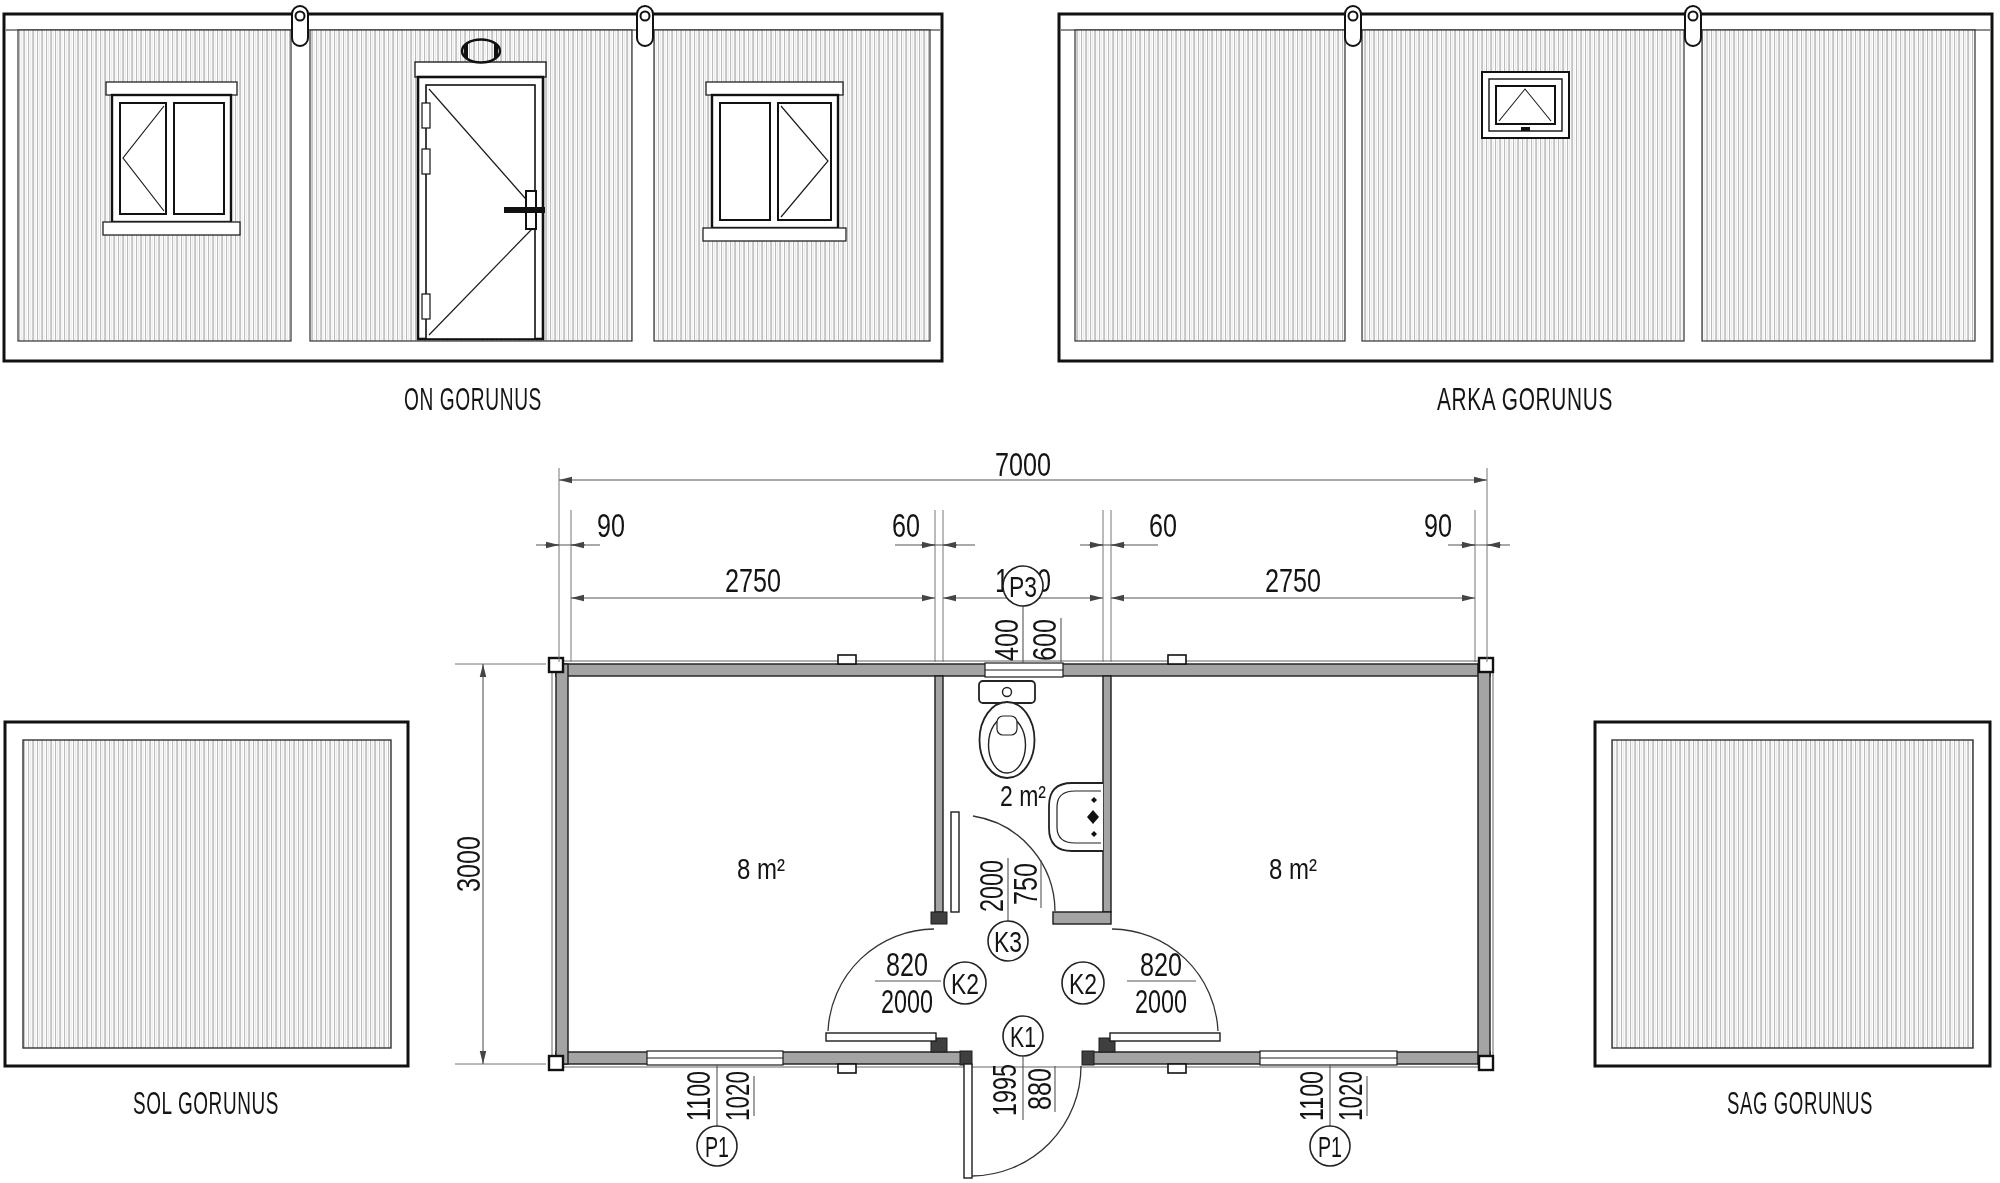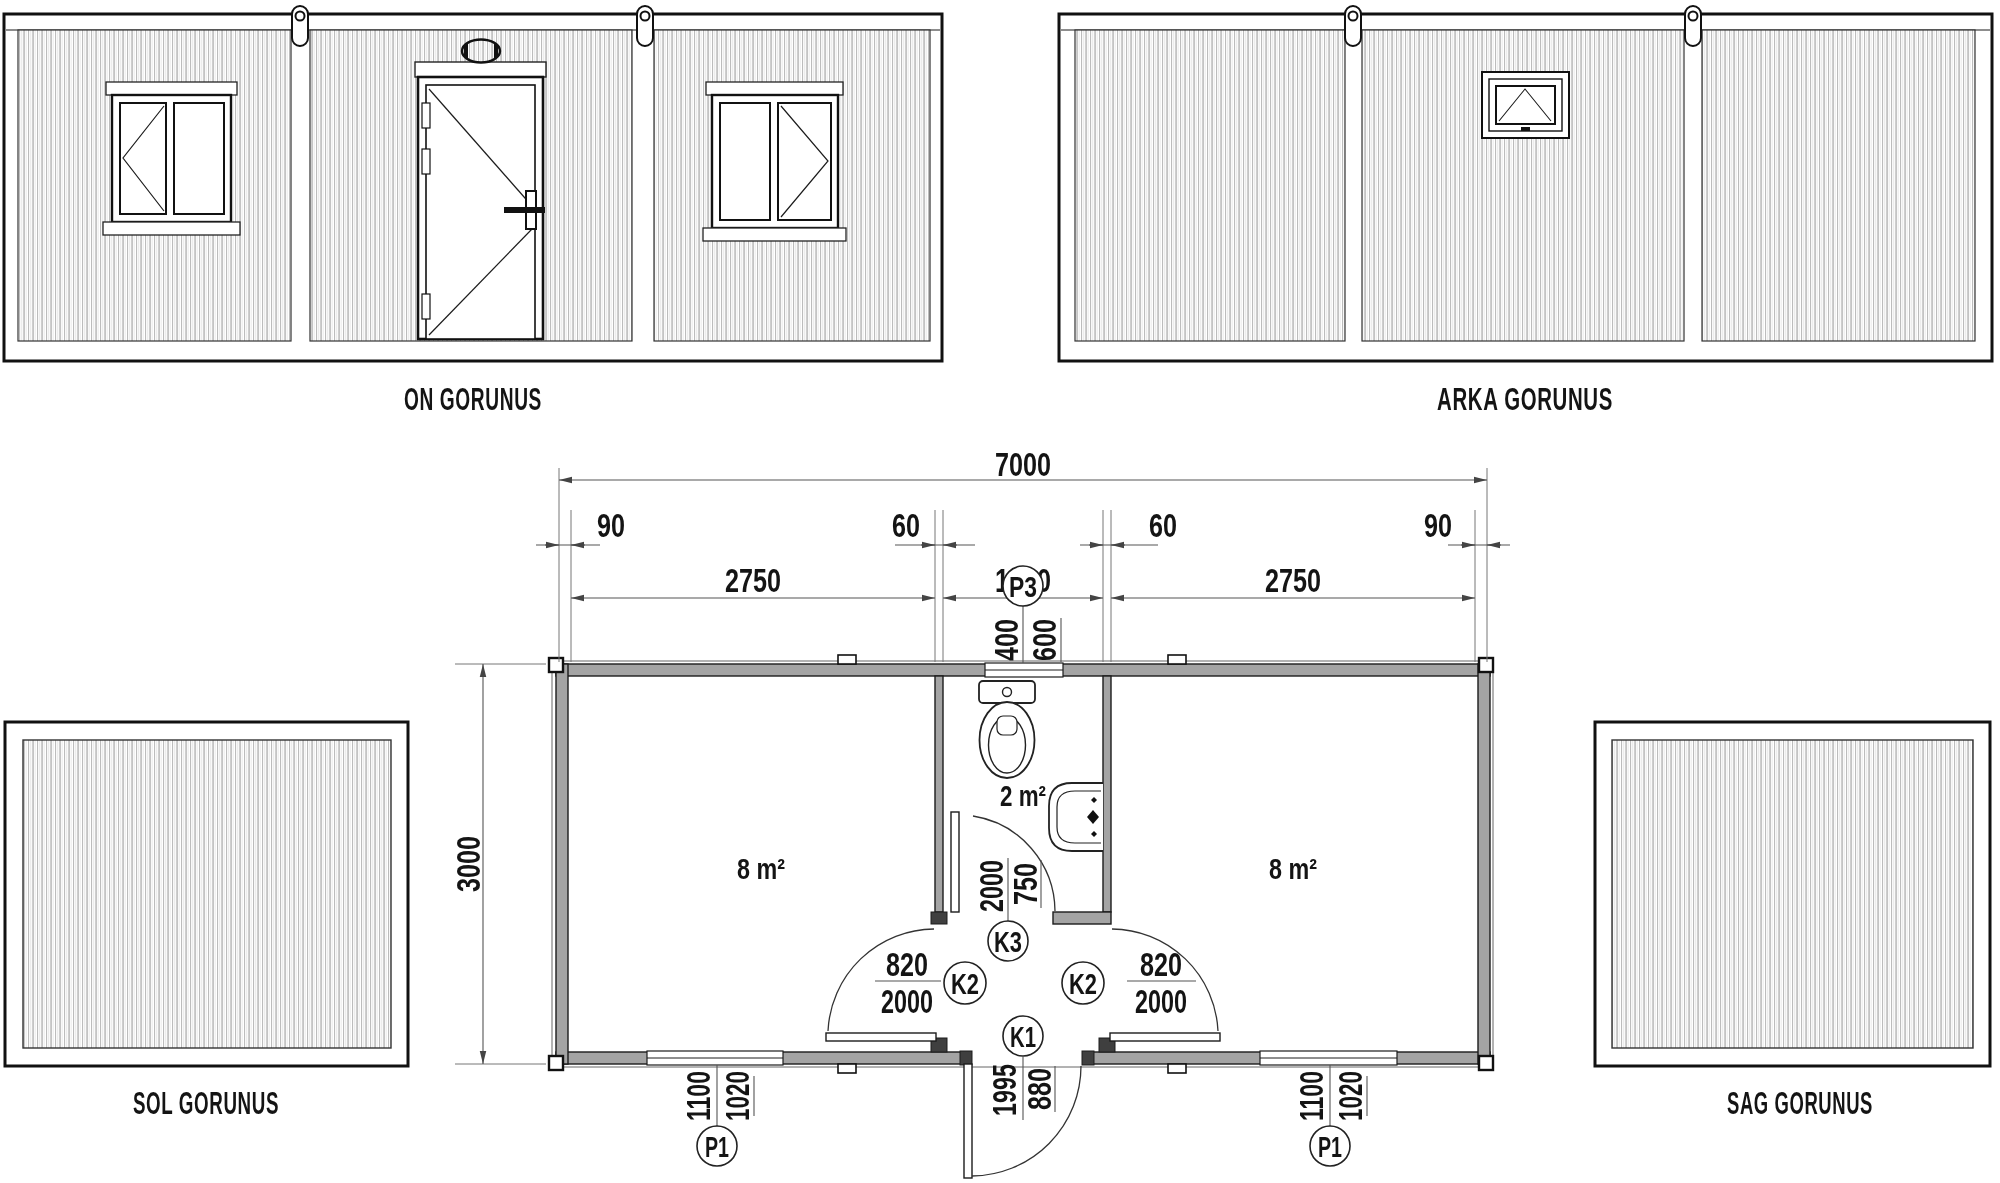--- a/index.html
+++ b/index.html
@@ -1,17 +1,17 @@
 <!DOCTYPE html>
 <html><head>
 <meta charset="utf-8">
 <style>
   html,body{margin:0;padding:0;background:#fff;}
   #stage{position:relative;width:2000px;height:1183px;background:#fff;overflow:hidden;
-         font-family:"Liberation Sans",sans-serif;font-weight:bold;}
+         font-family:"Liberation Sans",sans-serif;}
   svg{position:absolute;left:0;top:0;}
   text{fill:#141414;}
   .lbl{font-size:31px;letter-spacing:1px;}
   .dim{font-size:33px;}
   .tag{font-size:29px;}
   .room{font-size:29px;}
   .thin{stroke:#555;stroke-width:1.1;fill:none;}
   .ext{stroke:#777;stroke-width:1;fill:none;}
   .draw{stroke:#1c1c1c;fill:none;}
   .wall{fill:#a4a4a4;stroke:#1c1c1c;stroke-width:1.4;}

